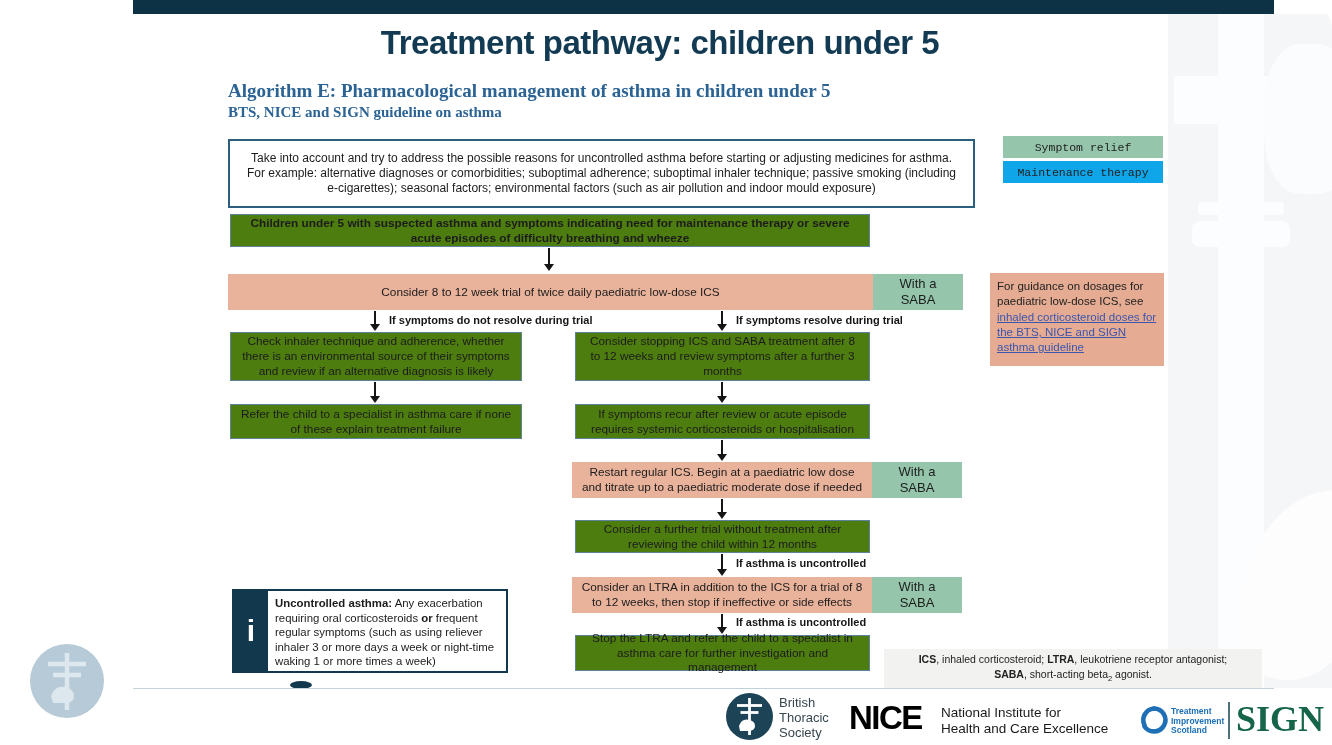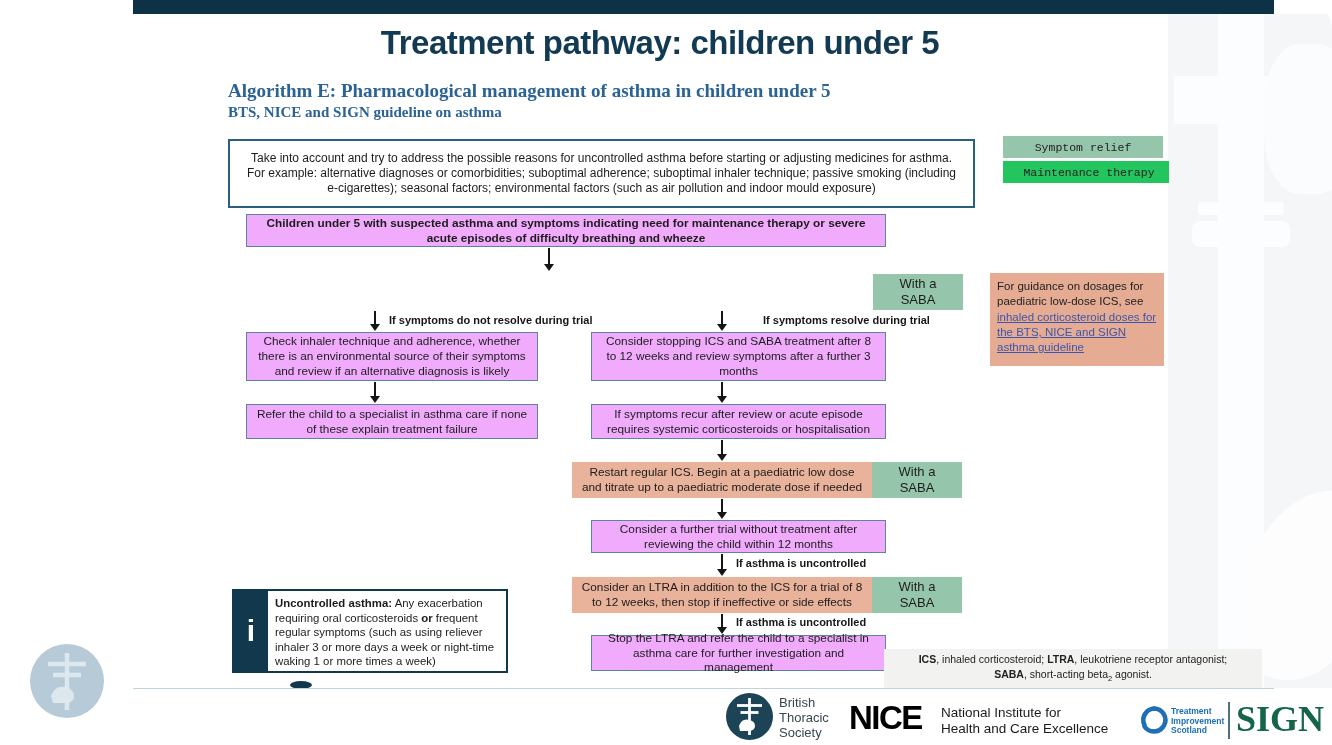--- a/index.html
+++ b/index.html
@@ -24,21 +24,21 @@
          font-size:33px;font-weight:800;color:#123a52;letter-spacing:-0.5px;}
   .heading{position:absolute;left:228px;top:80px;font-family:"Liberation Serif",serif;
            font-size:19px;font-weight:700;color:#2b6394;}
   .subheading{position:absolute;left:228px;top:104px;font-family:"Liberation Serif",serif;
               font-size:15px;font-weight:700;color:#2b6394;}
 
   
   .fbox{position:absolute;box-sizing:border-box;display:flex;align-items:center;justify-content:center;
         text-align:center;font-size:11.8px;line-height:1.26;color:#1c1c1c;padding:2px 8px;}
   .outline{background:#fff;border:2px solid #2b5f80;font-size:12px;padding:0 12px;}
-  .cream{background:#f0abfc;border:1.2px solid #5e83a0;margin-left:16px;}
+  .cream{background:#4d7c0f;border:1.2px solid #5e83a0;}
   .salmon{background:#e9b29b;}
   .green{background:#95c6ab;font-size:13px;}
   .bold{font-weight:700;}
 
   .arrow{position:absolute;width:2px;background:#151515;}
   .arrow::after{content:"";position:absolute;left:-4.5px;bottom:-7px;
                 border:5.5px solid transparent;border-top:7px solid #151515;border-bottom:none;}
   .elabel{position:absolute;font-size:11px;font-weight:600;color:#161616;white-space:nowrap;}
 
   .lg{position:absolute;width:160px;height:22px;display:flex;align-items:center;justify-content:center;
@@ -99,34 +99,35 @@
     </g>
     <path d="M21 52 q4 -11 14 -9 q9 2 9 9 q0 6 -7 7 l-14 0 z" fill="#dde7ee"></path>
   </svg>
 
   <div class="topbar"></div>
   <div class="title">Treatment pathway: children under 5</div>
   <div class="heading">Algorithm E: Pharmacological management of asthma in children under 5</div>
   <div class="subheading">BTS, NICE and SIGN guideline on asthma</div>
 
   <div class="lg" style="left:1003px;top:136px;background:#95c6ab;">Symptom relief</div>
-  <div class="lg" style="left:1003px;top:161px;background:#22c55e;padding-left:6px;">Maintenance therapy</div>
+  <div class="lg" style="left:1003px;top:161px;background:#0ea5e9;">Maintenance therapy</div>
 
   <div class="fbox outline" style="left:228px;top:139px;width:747px;height:69px;">Take into account and try to address the possible reasons for uncontrolled asthma before starting or adjusting medicines for asthma. For example: alternative diagnoses or comorbidities; suboptimal adherence; suboptimal inhaler technique; passive smoking (including e-cigarettes); seasonal factors; environmental factors (such as air pollution and indoor mould exposure)</div>
 
   <div class="fbox cream bold" style="left:230px;top:214px;width:640px;height:33px;">Children under 5 with suspected asthma and symptoms indicating need for maintenance therapy or severe acute episodes of difficulty breathing and wheeze</div>
 
   <div class="arrow" style="left:548px;top:248px;height:16px;"></div>
 
+  <div class="fbox salmon" style="left:228px;top:274px;width:645px;height:36px;">Consider 8 to 12 week trial of twice daily paediatric low-dose ICS</div>
   <div class="fbox green" style="left:873px;top:274px;width:90px;height:36px;">With a SABA</div>
 
   <div class="arrow" style="left:374px;top:311px;height:13px;"></div>
   <div class="elabel" style="left:389px;top:314px;">If symptoms do not resolve during trial</div>
   <div class="arrow" style="left:721px;top:311px;height:13px;"></div>
-  <div class="elabel" style="left:736px;top:314px;margin-left:27px;">If symptoms resolve during trial</div>
+  <div class="elabel" style="left:736px;top:314px;">If symptoms resolve during trial</div>
 
   <div class="fbox cream" style="left:230px;top:332px;width:292px;height:49px;">Check inhaler technique and adherence, whether there is an environmental source of their symptoms and review if an alternative diagnosis is likely</div>
   <div class="fbox cream" style="left:575px;top:332px;width:295px;height:49px;">Consider stopping ICS and SABA treatment after 8 to 12 weeks and review symptoms after a further 3 months</div>
 
   <div class="arrow" style="left:374px;top:382px;height:14px;"></div>
   <div class="arrow" style="left:721px;top:382px;height:14px;"></div>
 
   <div class="fbox cream" style="left:575px;top:404px;width:295px;height:35px;">If symptoms recur after review or acute episode requires systemic corticosteroids or hospitalisation</div>
   <div class="fbox cream" style="left:230px;top:404px;width:292px;height:35px;">Refer the child to a specialist in asthma care if none of these explain treatment failure</div>
 

